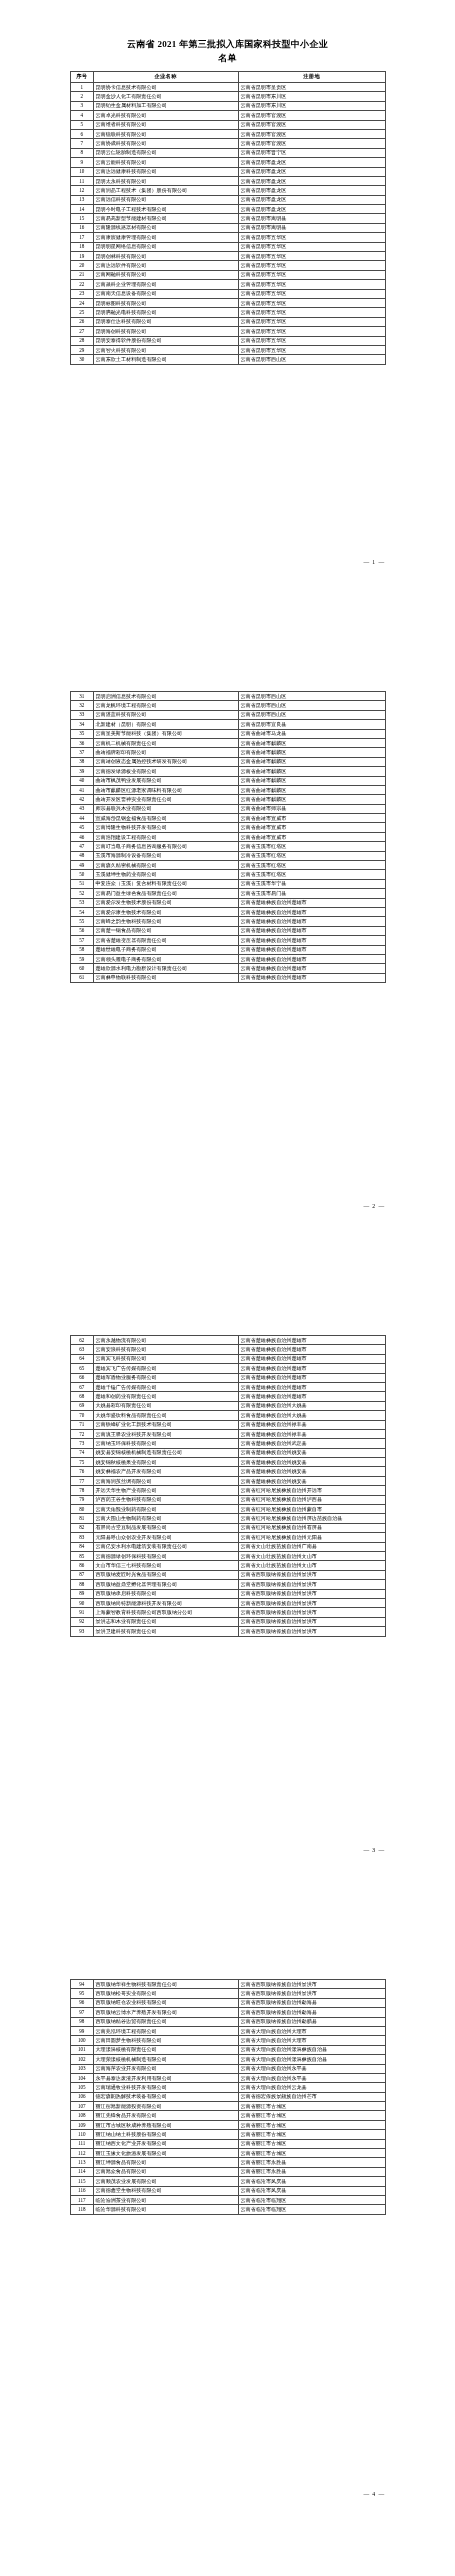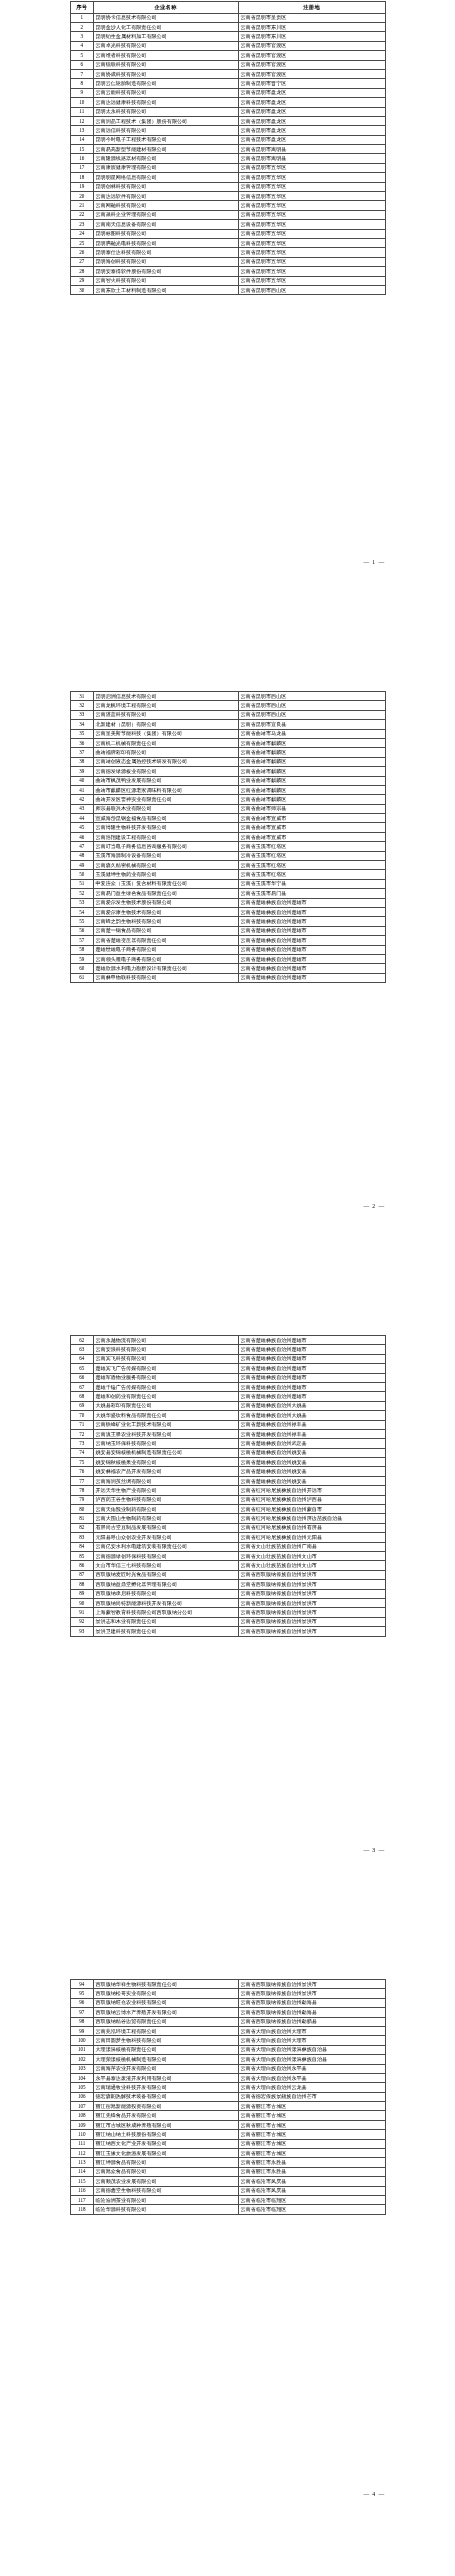--- a/index.html
+++ b/index.html
@@ -81,20 +81,24 @@
     font-family: "Liberation Serif", "DejaVu Serif", serif;
   }
   .page-2 .page-num, .page-3 .page-num, .page-4 .page-num { bottom: 79px; }
   .tbl-wrap { padding-top: 1.3px; }
   .page-2 .tbl-wrap, .page-3 .tbl-wrap, .page-4 .tbl-wrap { padding-top: 47px; }
 </style>
 </head>
 <body>
 
 <div class="page page-1">
+  <div class="doc-title">
+    <span class="ln">云南省 2021 年第三批拟入库国家科技型中小企业</span>
+    <span class="ln">名单</span>
+  </div>
   <div class="tbl-wrap">
     <table class="listing">
       <colgroup>
           <col class="c-no">
           <col class="c-name">
           <col class="c-reg">
         </colgroup>
       <thead>
         <tr>
           <th>序号</th>

